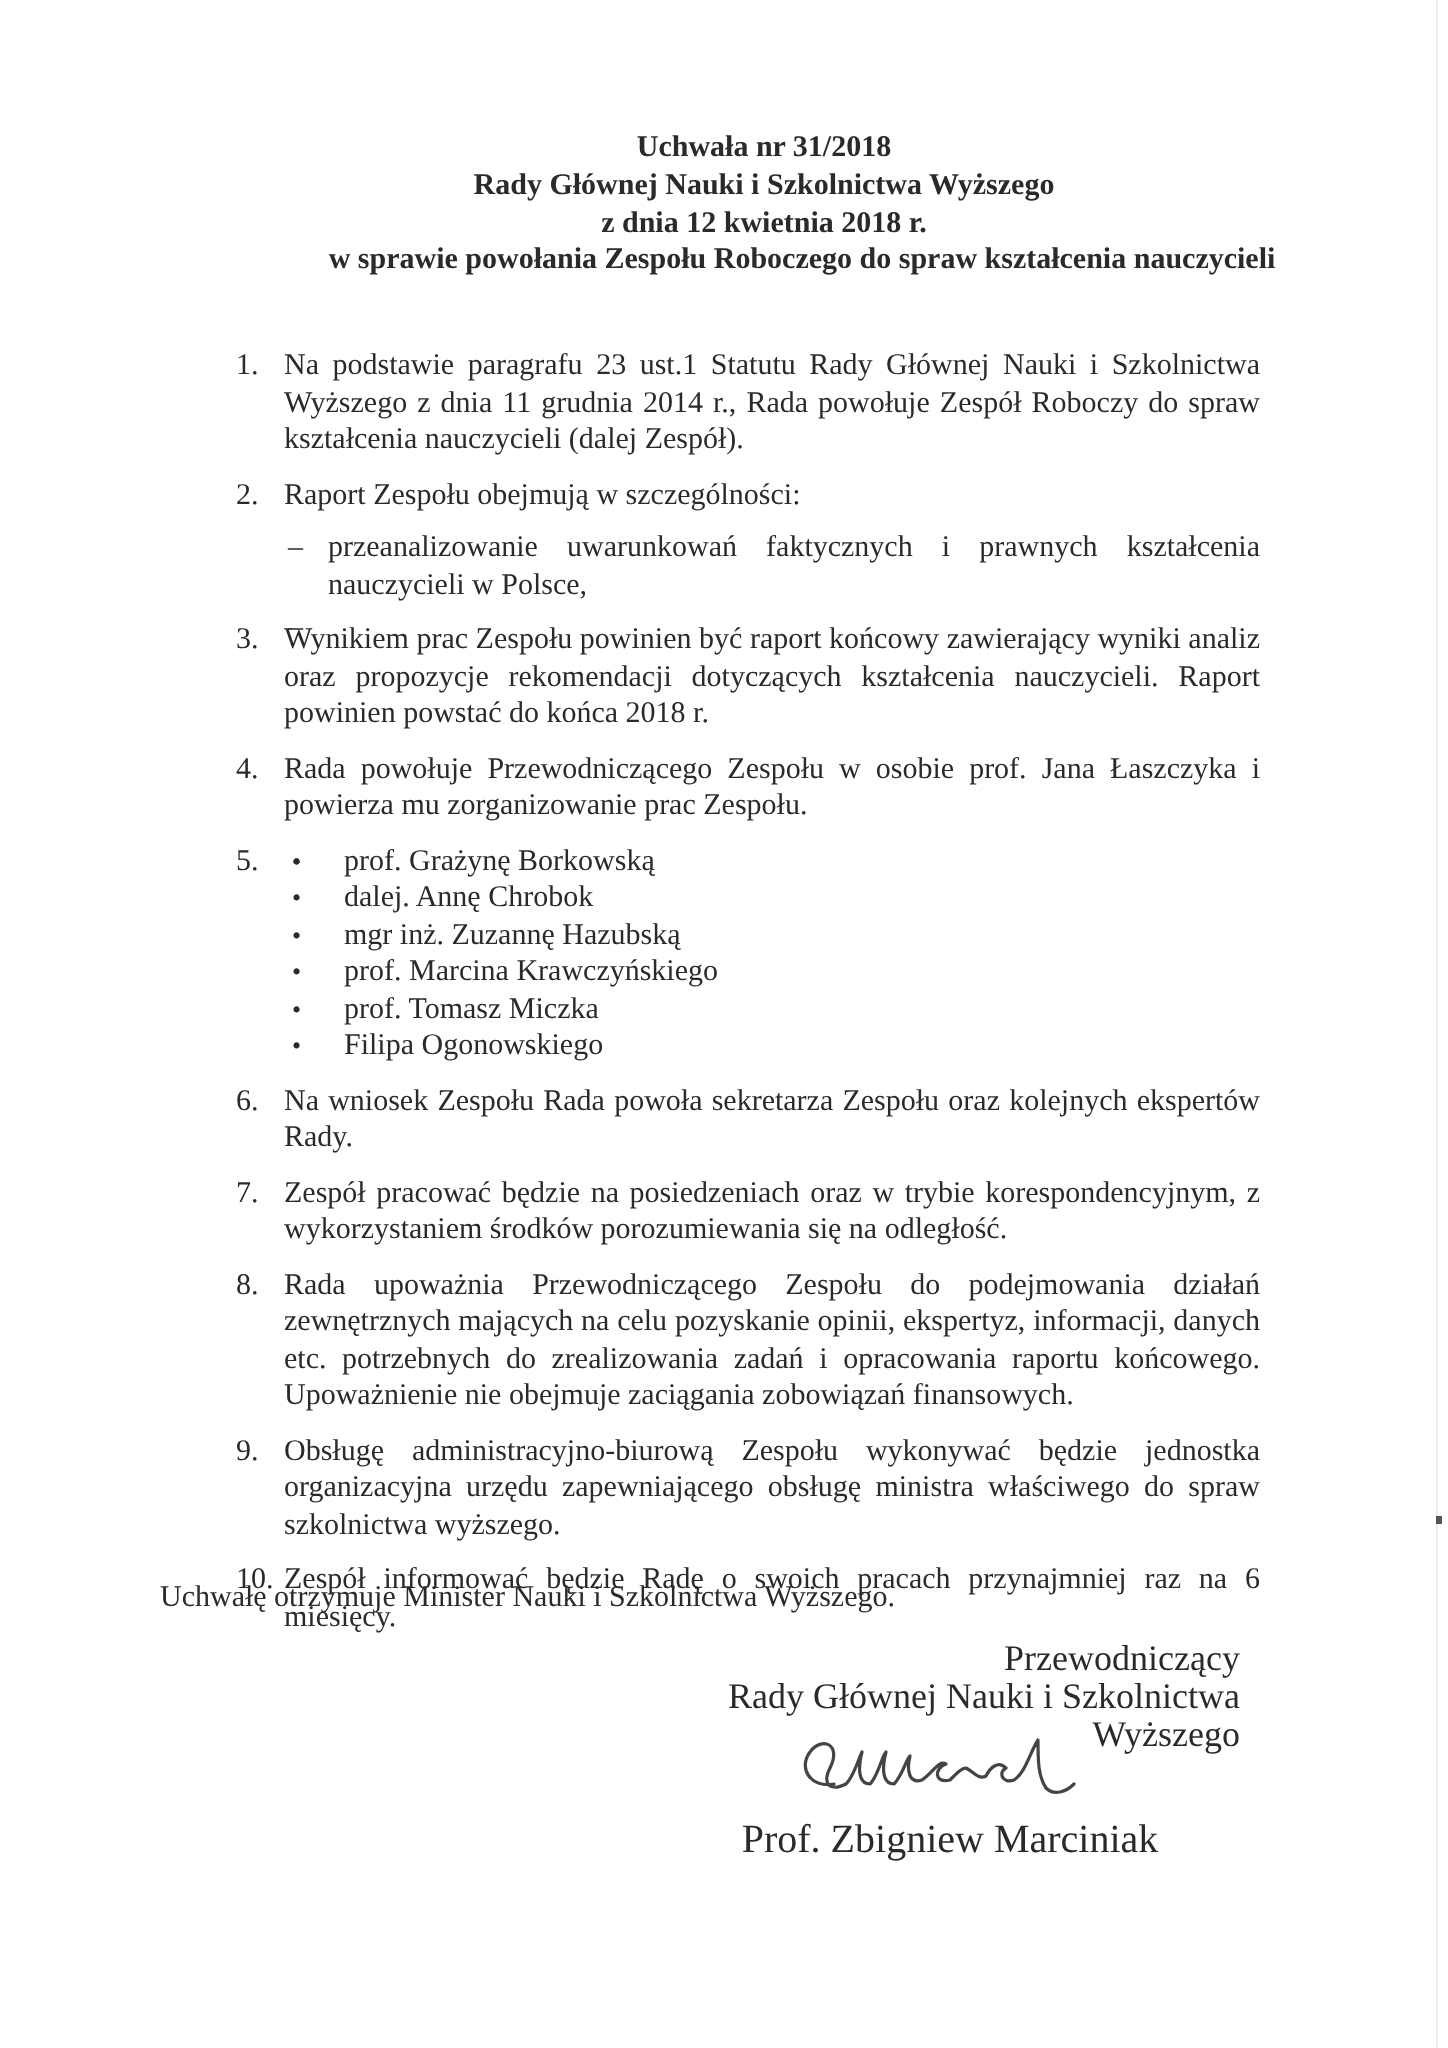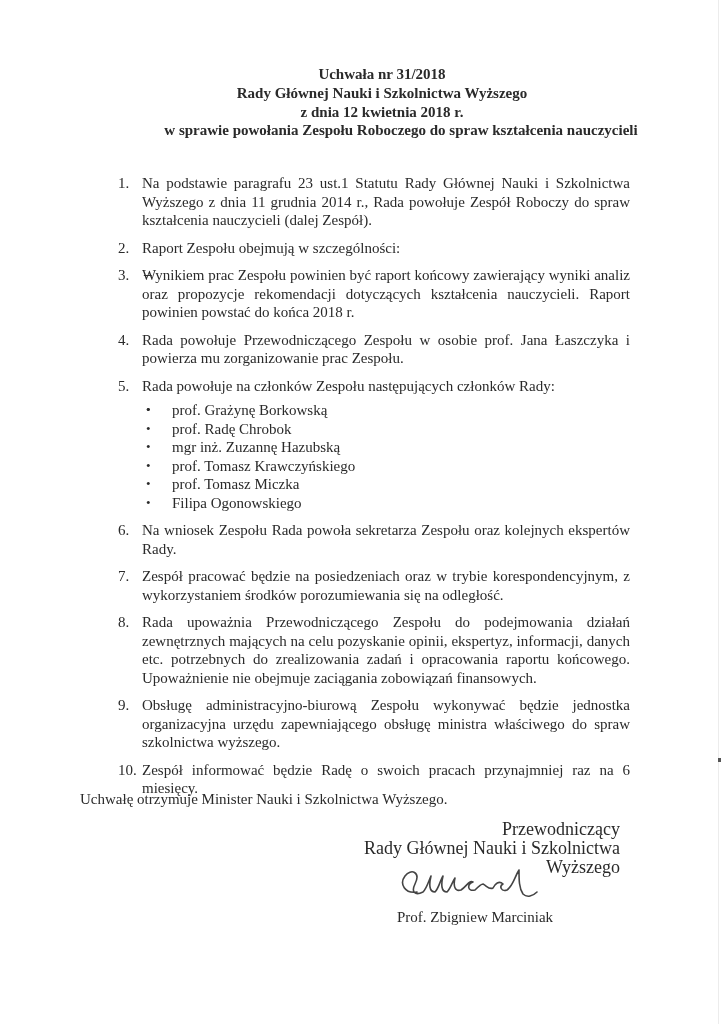--- a/index.html
+++ b/index.html
@@ -19,21 +19,21 @@
     .item.last { padding-left: 24px; }
     .dash-list { margin: 8px 0 0 0; padding: 0; list-style: none; }
     .dash-list li { position: relative; padding-left: 22px; margin-bottom: 3px; text-align: justify; }
     .dash-list li .dash { position: absolute; left: 2px; top: 0; }
     .bullet-list { margin: 6px 0 0 0; padding: 0; list-style: none; }
     .bullet-list li { position: relative; padding-left: 30px; line-height: 18.5px; }
     .bullet-list li .dot { position: absolute; left: 4px; top: 0; font-size: 13px; }
     .closing { position: absolute; left: 80px; top: 791px; font-size: 15px; }
     .sign { position: absolute; left: 330px; top: 820px; width: 290px; text-align: right; font-size: 18px; line-height: 19px; }
     .signature { position: absolute; left: 395px; top: 862px; width: 160px; height: 45px; }
-    .signer { position: absolute; left: 330px; top: 909px; width: 290px; text-align: center; font-size: 15px; }
+    .signer { position: absolute; left: 330px; top: 909px; width: 290px; text-align: center; font-size: 20px; }
   </style>
 </head>
 <body>
 
 <div class="scan-edge"></div>
 <div class="scan-dot"></div>
 
 <div class="header">
   <div>Uchwała nr 31/2018</div>
   <div>Rady Głównej Nauki i Szkolnictwa Wyższego</div>
@@ -44,41 +44,40 @@
 
 <div class="list">
   <div class="item">
     <span class="num">1.</span>
     <span class="txt">Na podstawie paragrafu 23 ust.1 Statutu Rady Głównej Nauki i Szkolnictwa Wyższego z dnia 11 grudnia 2014 r., Rada powołuje Zespół Roboczy do spraw kształcenia nauczycieli (dalej Zespół).</span>
   </div>
   <div class="item">
     <span class="num">2.</span>
     <span class="txt">Raport Zespołu obejmują w szczególności:</span>
     <ul class="dash-list">
-      <li><span class="dash">–</span></li>
+      <li><span class="dash">–</span><span>przeanalizowanie uwarunkowań faktycznych i prawnych kształcenia nauczycieli w Polsce,</span></li>
       <li><span class="dash">–</span></li>
     </ul>
   </div>
   <div class="item">
     <span class="num">3.</span>
     <span class="txt">Wynikiem prac Zespołu powinien być raport końcowy zawierający wyniki analiz oraz propozycje rekomendacji dotyczących kształcenia nauczycieli. Raport powinien powstać do końca 2018 r.</span>
   </div>
   <div class="item">
     <span class="num">4.</span>
     <span class="txt">Rada powołuje Przewodniczącego Zespołu w osobie prof. Jana Łaszczyka i powierza mu zorganizowanie prac Zespołu.</span>
   </div>
   <div class="item">
     <span class="num">5.</span>
-    <span class="txt">Rada powołuje na członków Zespołu następujących członków Rady:</span>
     <ul class="bullet-list">
       <li><span class="dot">•</span></li>
       <li><span class="dot">•</span><span>prof. Grażynę Borkowską</span></li>
-      <li><span class="dot">•</span><span>prof. Radę Chrobok</span></li>
+      <li><span class="dot">•</span><span>dalej. Annę Chrobok</span></li>
       <li><span class="dot">•</span><span>mgr inż. Zuzannę Hazubską</span></li>
-      <li><span class="dot">•</span><span>prof. Tomasz Krawczyńskiego</span></li>
+      <li><span class="dot">•</span><span>prof. Marcina Krawczyńskiego</span></li>
       <li><span class="dot">•</span><span>prof. Tomasz Miczka</span></li>
       <li><span class="dot">•</span><span>Filipa Ogonowskiego</span></li>
     </ul>
   </div>
   <div class="item">
     <span class="num">6.</span>
     <span class="txt">Na wniosek Zespołu Rada powoła sekretarza Zespołu oraz kolejnych ekspertów Rady.</span>
   </div>
   <div class="item">
     <span class="num">7.</span>

